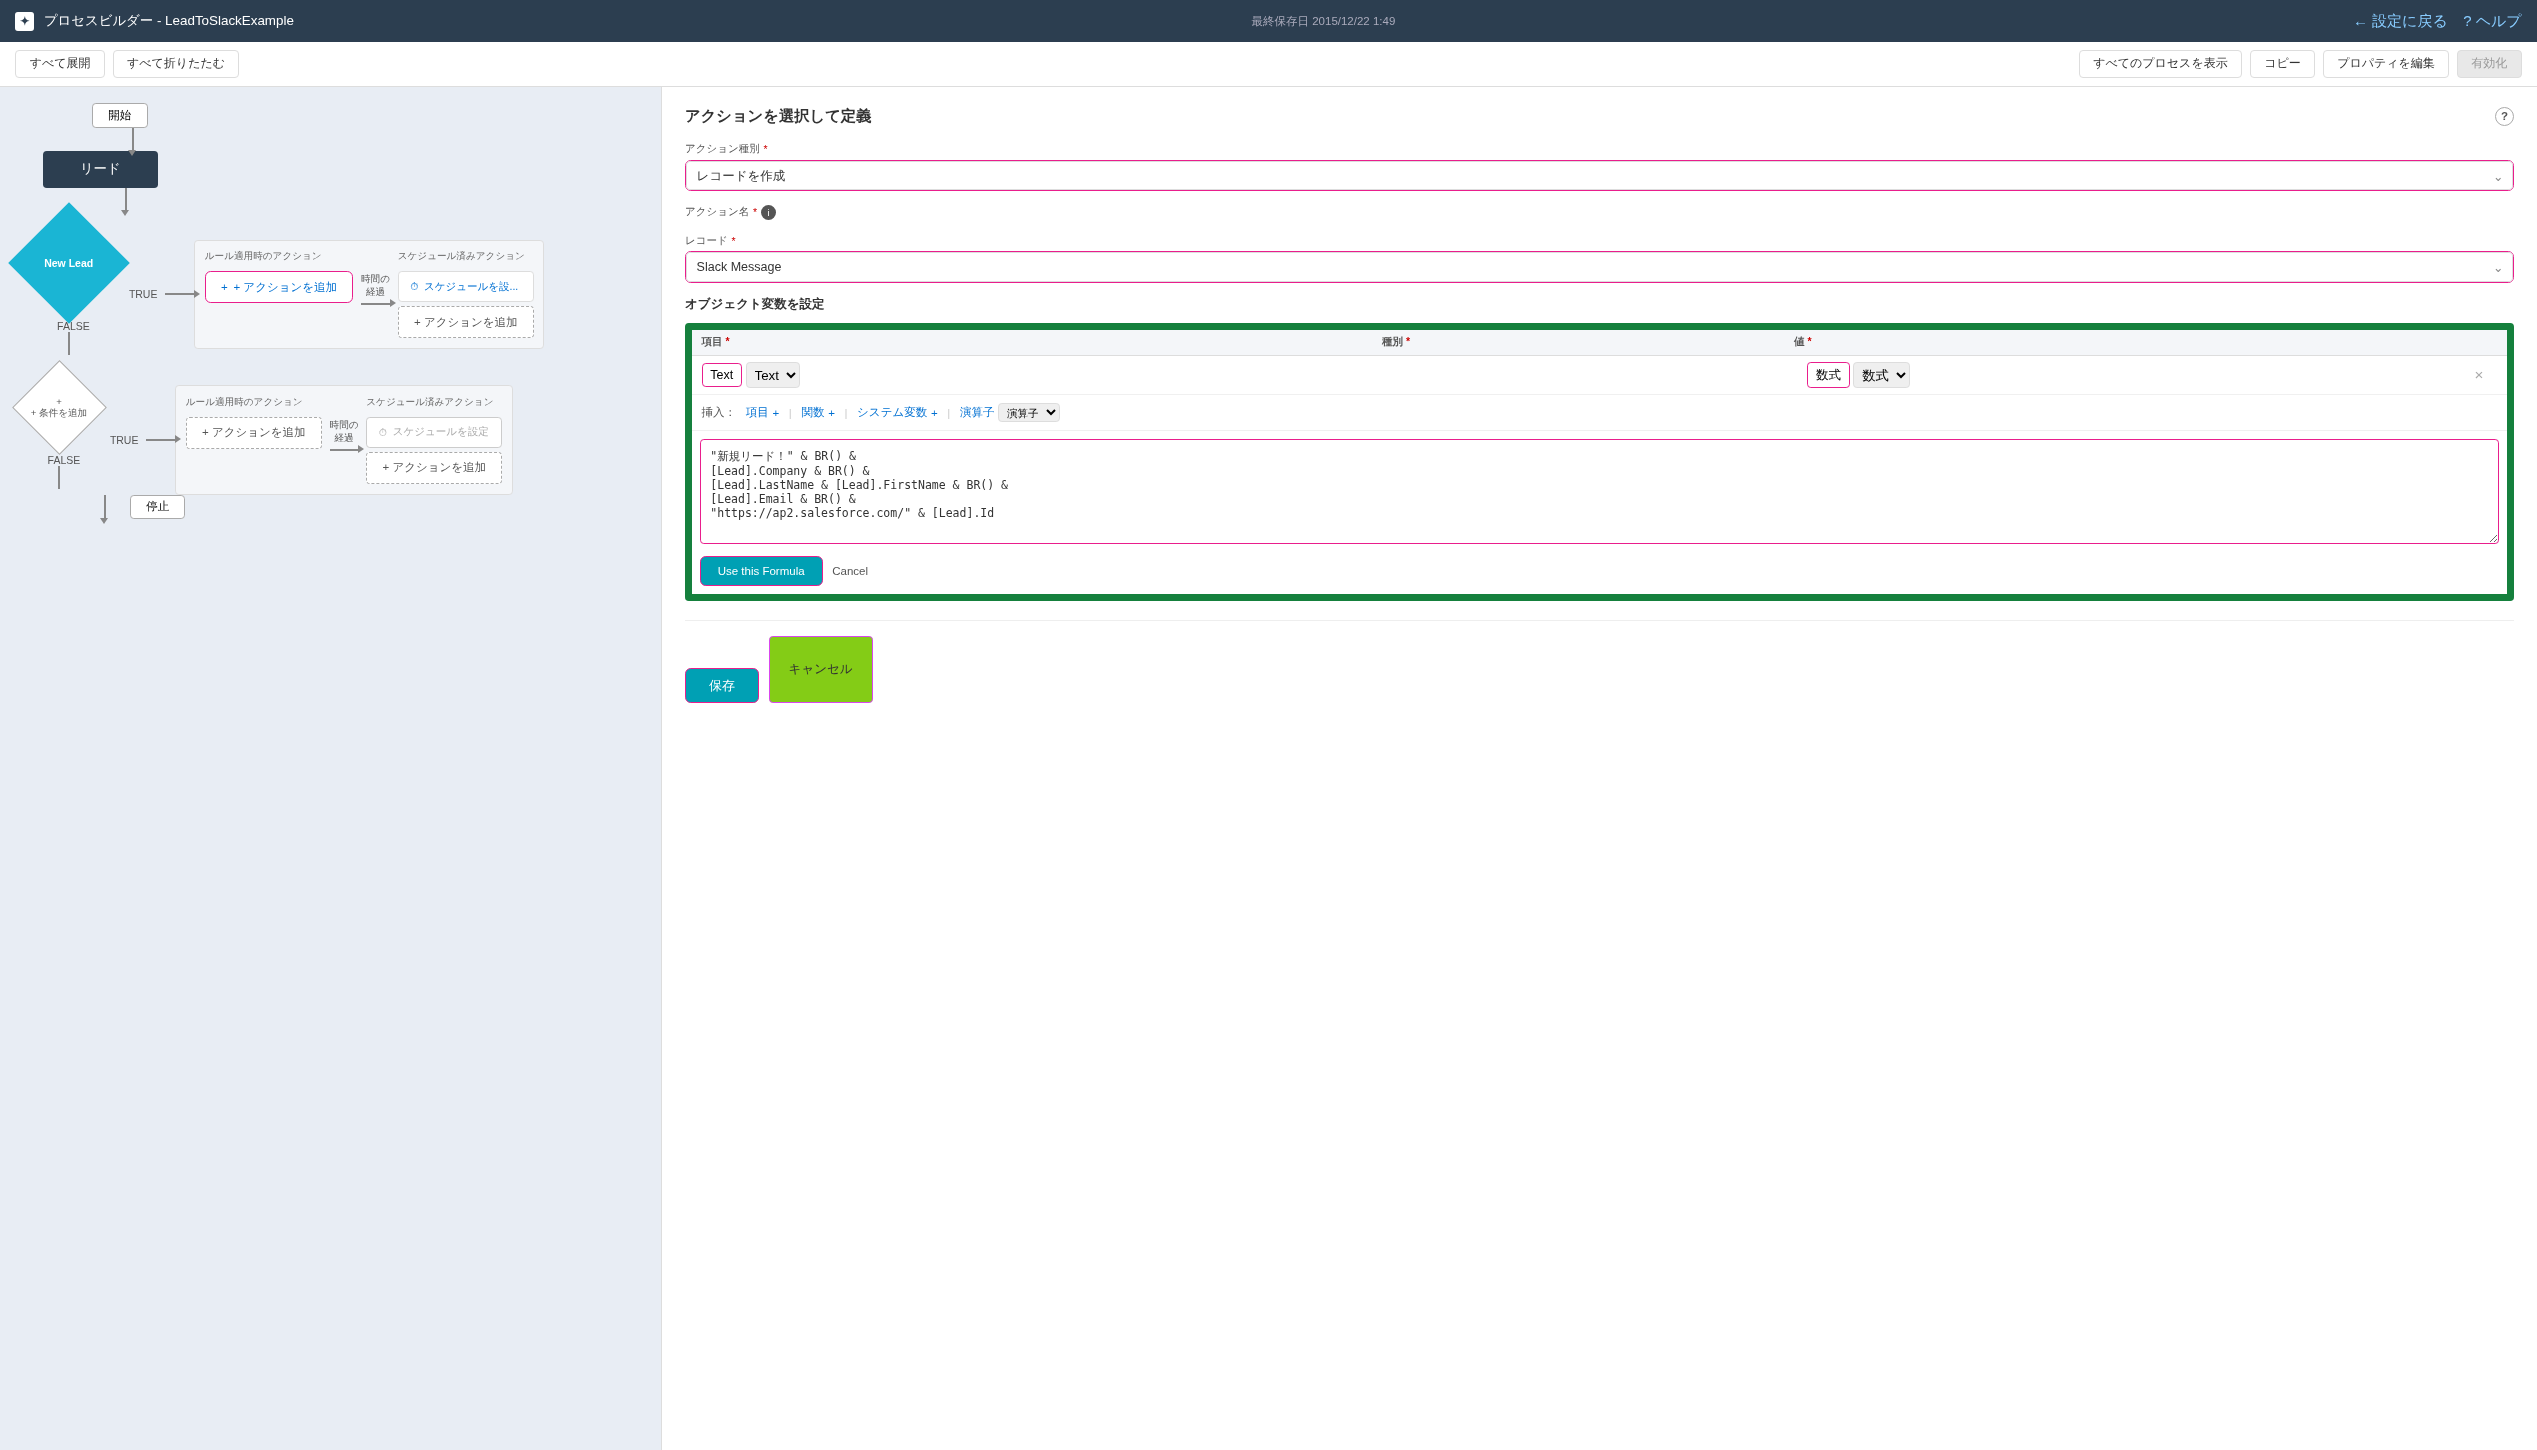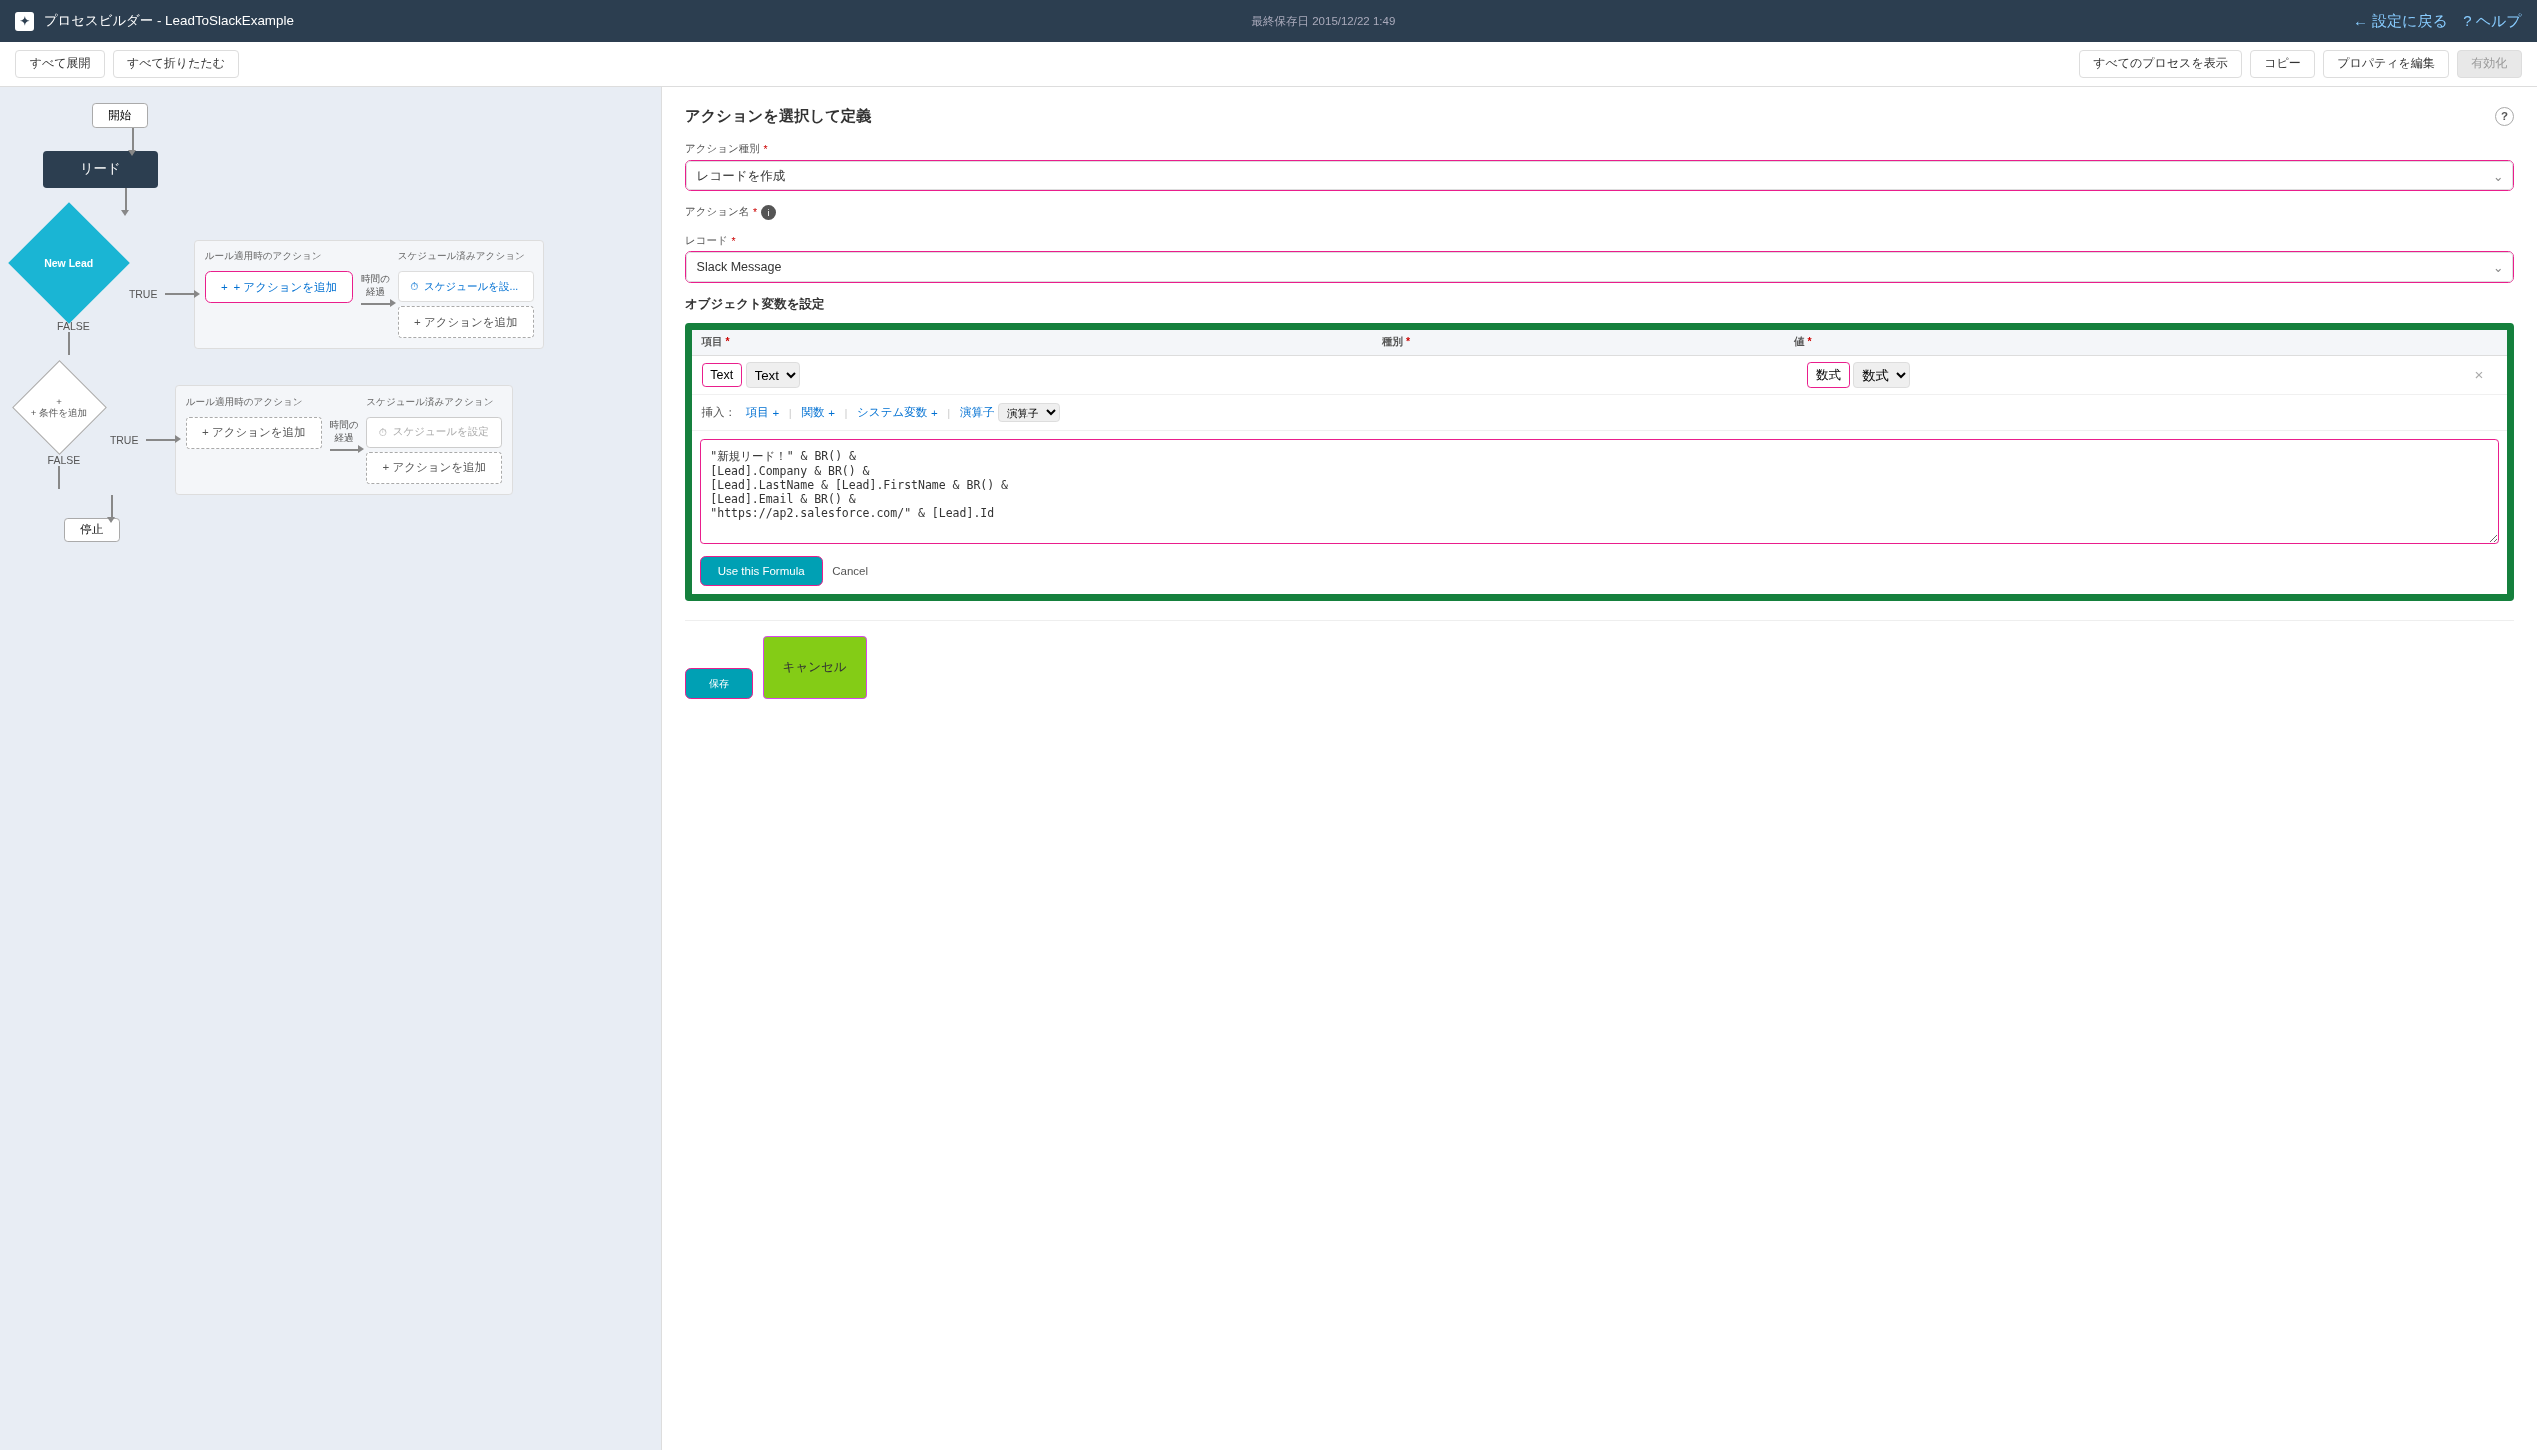--- a/index.html
+++ b/index.html
@@ -383,21 +383,21 @@
       padding-top: 15.3px;
       border-top: 1px solid #eee;
     }
 
     .btn-save {
       background: #00a0b4;
       color: white;
       border: 1.9px solid #e91e8c;
       padding: 7.7px 23px;
       border-radius: 3.8px;
-      font-size: 10px;
+      font-size: 13px;
       cursor: pointer;
       margin-top: 32px;
     }
     .btn-cancel-lg {
       background: #84cc16;
       color: #333;
       border: 1px solid #d946ef;
       padding: 7.7px 19px;
       border-radius: 3.8px;
       font-size: 12.5px;
@@ -556,21 +556,21 @@
                 <span>スケジュールを設定</span>
               </button>
               <button class="add-action-btn" style="border-color:#aaa;color:#555;">
                 <span>+ アクションを追加</span>
               </button>
             </div>
           </div>
         </div>
       </div>
 
-      <div style="display:flex;flex-direction:column;align-items:center;margin-left:24px;margin-top:0;">
+      <div style="display:flex;flex-direction:row;align-items:center;margin-left:24px;margin-top:0;">
         <div class="arrow-down"></div>
         <div class="node-stop">停止</div>
       </div>
 
     </div>
   </div>
 
   <div class="right-panel">
     <div class="panel-title">
       <span>アクションを選択して定義</span>

